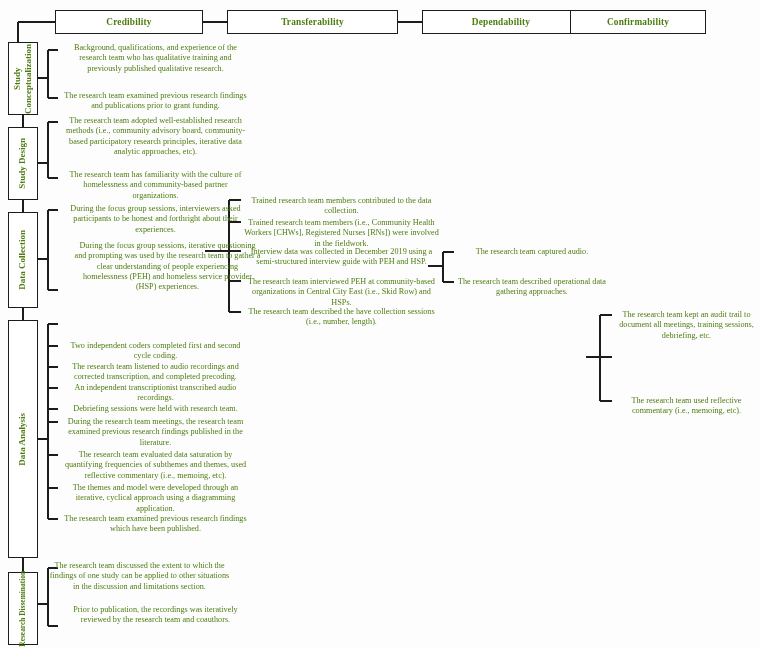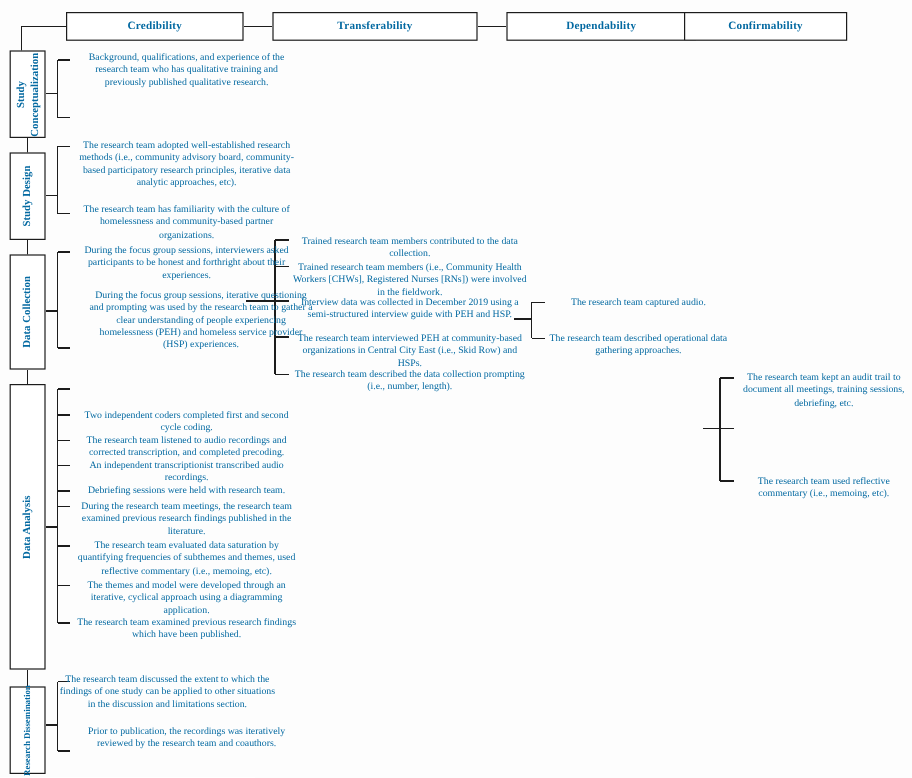--- a/index.html
+++ b/index.html
@@ -1,18 +1,18 @@
 <!DOCTYPE html>
 <html><head>
 <meta charset="utf-8">
 <style>
   html,body{margin:0;padding:0;background:#ffffff;}
   .canvas{
     position:relative;width:760px;height:648px;background:#fdfdfd;
-    font-family:"Liberation Serif", serif;color:#0369a1;overflow:hidden;
+    font-family:"Liberation Serif", serif;color:#4d7c0f;overflow:hidden;
   }
   .lines{position:absolute;left:0;top:0;width:760px;height:648px;}
   .crit{
     position:absolute;top:10px;height:24px;border:1.3px solid #1c1c1c;background:#fff;
     display:flex;align-items:center;justify-content:center;
     font-weight:bold;font-size:9.3px;letter-spacing:.2px;box-sizing:border-box;
   }
   .phase{
     position:absolute;left:8px;width:30px;border:1.3px solid #1c1c1c;background:#fff;
     display:flex;align-items:center;justify-content:center;box-sizing:border-box;
@@ -108,40 +108,41 @@
       <span class="vtext">Data Collection</span>
     </div>
   <div class="phase" style="top:320px;height:238px">
       <span class="vtext">Data Analysis</span>
     </div>
   <div class="phase" style="top:572px;height:73px">
       <span class="vtext" style="font-size:7.4px;white-space:nowrap">Research Dissemination</span>
     </div>
 
   <div class="note" style="left:62px;top:43px;width:187px">Background, qualifications, and experience of the research team who has qualitative training and previously published qualitative research.</div>
+  <div class="note" style="left:62px;top:91px;width:187px">The research team examined previous research findings and publications prior to grant funding.</div>
   <div class="note" style="left:62px;top:116px;width:187px">The research team adopted well-established research methods (i.e., community advisory board, community-based participatory research principles, iterative data analytic approaches, etc).</div>
   <div class="note" style="left:62px;top:170px;width:187px">The research team has familiarity with the culture of homelessness and community-based partner organizations.</div>
   <div class="note" style="left:62px;top:204px;width:187px">During the focus group sessions, interviewers asked participants to be honest and forthright about their experiences.</div>
   <div class="note" style="left:74px;top:241px;width:187px">During the focus group sessions, iterative questioning and prompting was used by the research team to gather a clear understanding of people experiencing homelessness (PEH) and homeless service provider (HSP) experiences.</div>
   <div class="note" style="left:62px;top:341px;width:187px">Two independent coders completed first and second cycle coding.</div>
   <div class="note" style="left:62px;top:362px;width:187px">The research team listened to audio recordings and corrected transcription, and completed precoding.</div>
   <div class="note" style="left:62px;top:383px;width:187px">An independent transcriptionist transcribed audio recordings.</div>
   <div class="note" style="left:62px;top:404px;width:187px">Debriefing sessions were held with research team.</div>
   <div class="note" style="left:62px;top:417px;width:187px">During the research team meetings, the research team examined previous research findings published in the literature.</div>
   <div class="note" style="left:62px;top:450px;width:187px">The research team evaluated data saturation by quantifying frequencies of subthemes and themes, used reflective commentary (i.e., memoing, etc).</div>
   <div class="note" style="left:62px;top:483px;width:187px">The themes and model were developed through an iterative, cyclical approach using a diagramming application.</div>
   <div class="note" style="left:62px;top:514px;width:187px">The research team examined previous research findings which have been published.</div>
   <div class="note" style="left:46px;top:561px;width:187px">The research team discussed the extent to which the findings of one study can be applied to other situations in the discussion and limitations section.</div>
   <div class="note" style="left:62px;top:605px;width:187px">Prior to publication, the recordings was iteratively reviewed by the research team and coauthors.</div>
 
   <div class="note" style="left:243px;top:196px;width:197px">Trained research team members contributed to the data collection.</div>
   <div class="note" style="left:243px;top:218px;width:197px">Trained research team members (i.e., Community Health Workers [CHWs], Registered Nurses [RNs]) were involved in the fieldwork.</div>
   <div class="note" style="left:243px;top:247px;width:197px">Interview data was collected in December 2019 using a semi-structured interview guide with PEH and HSP.</div>
   <div class="note" style="left:243px;top:277px;width:197px">The research team interviewed PEH at community-based organizations in Central City East (i.e., Skid Row) and HSPs.</div>
-  <div class="note" style="left:243px;top:307px;width:197px">The research team described the data collection prompting (i.e., number, length).</div>
+  <div class="note" style="left:243px;top:307px;width:197px">The research team described the have collection sessions (i.e., number, length).</div>
 
   <div class="note" style="left:456px;top:247px;width:152px">The research team captured audio.</div>
   <div class="note" style="left:456px;top:277px;width:152px">The research team described operational data gathering approaches.</div>
 
   <div class="note" style="left:614px;top:310px;width:145px">The research team kept an audit trail to document all meetings, training sessions, debriefing, etc.</div>
   <div class="note" style="left:614px;top:396px;width:145px">The research team used reflective commentary (i.e., memoing, etc).</div>
 
 </div>
 
 </body></html>

